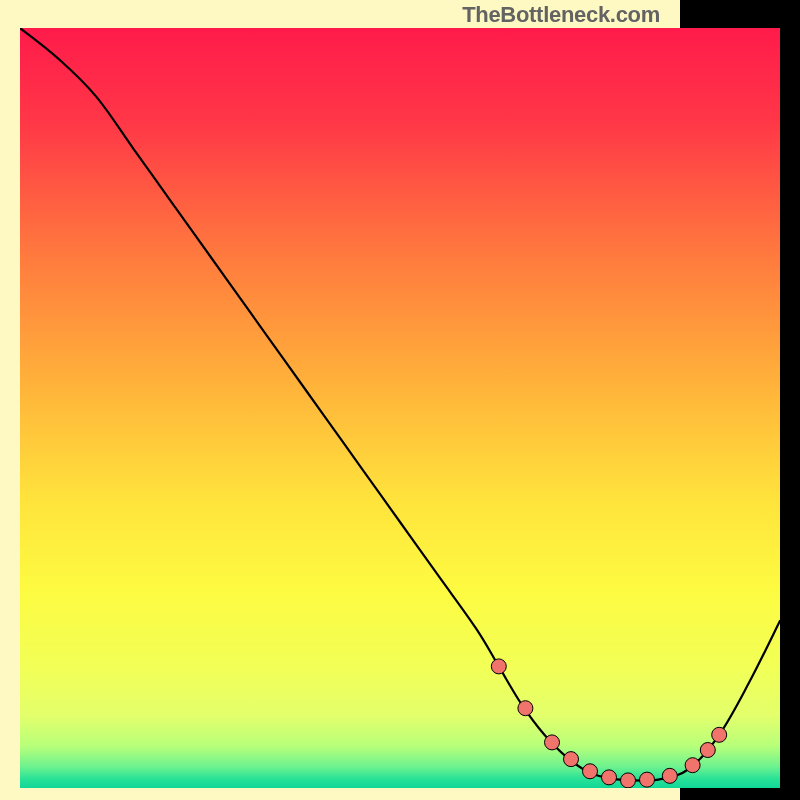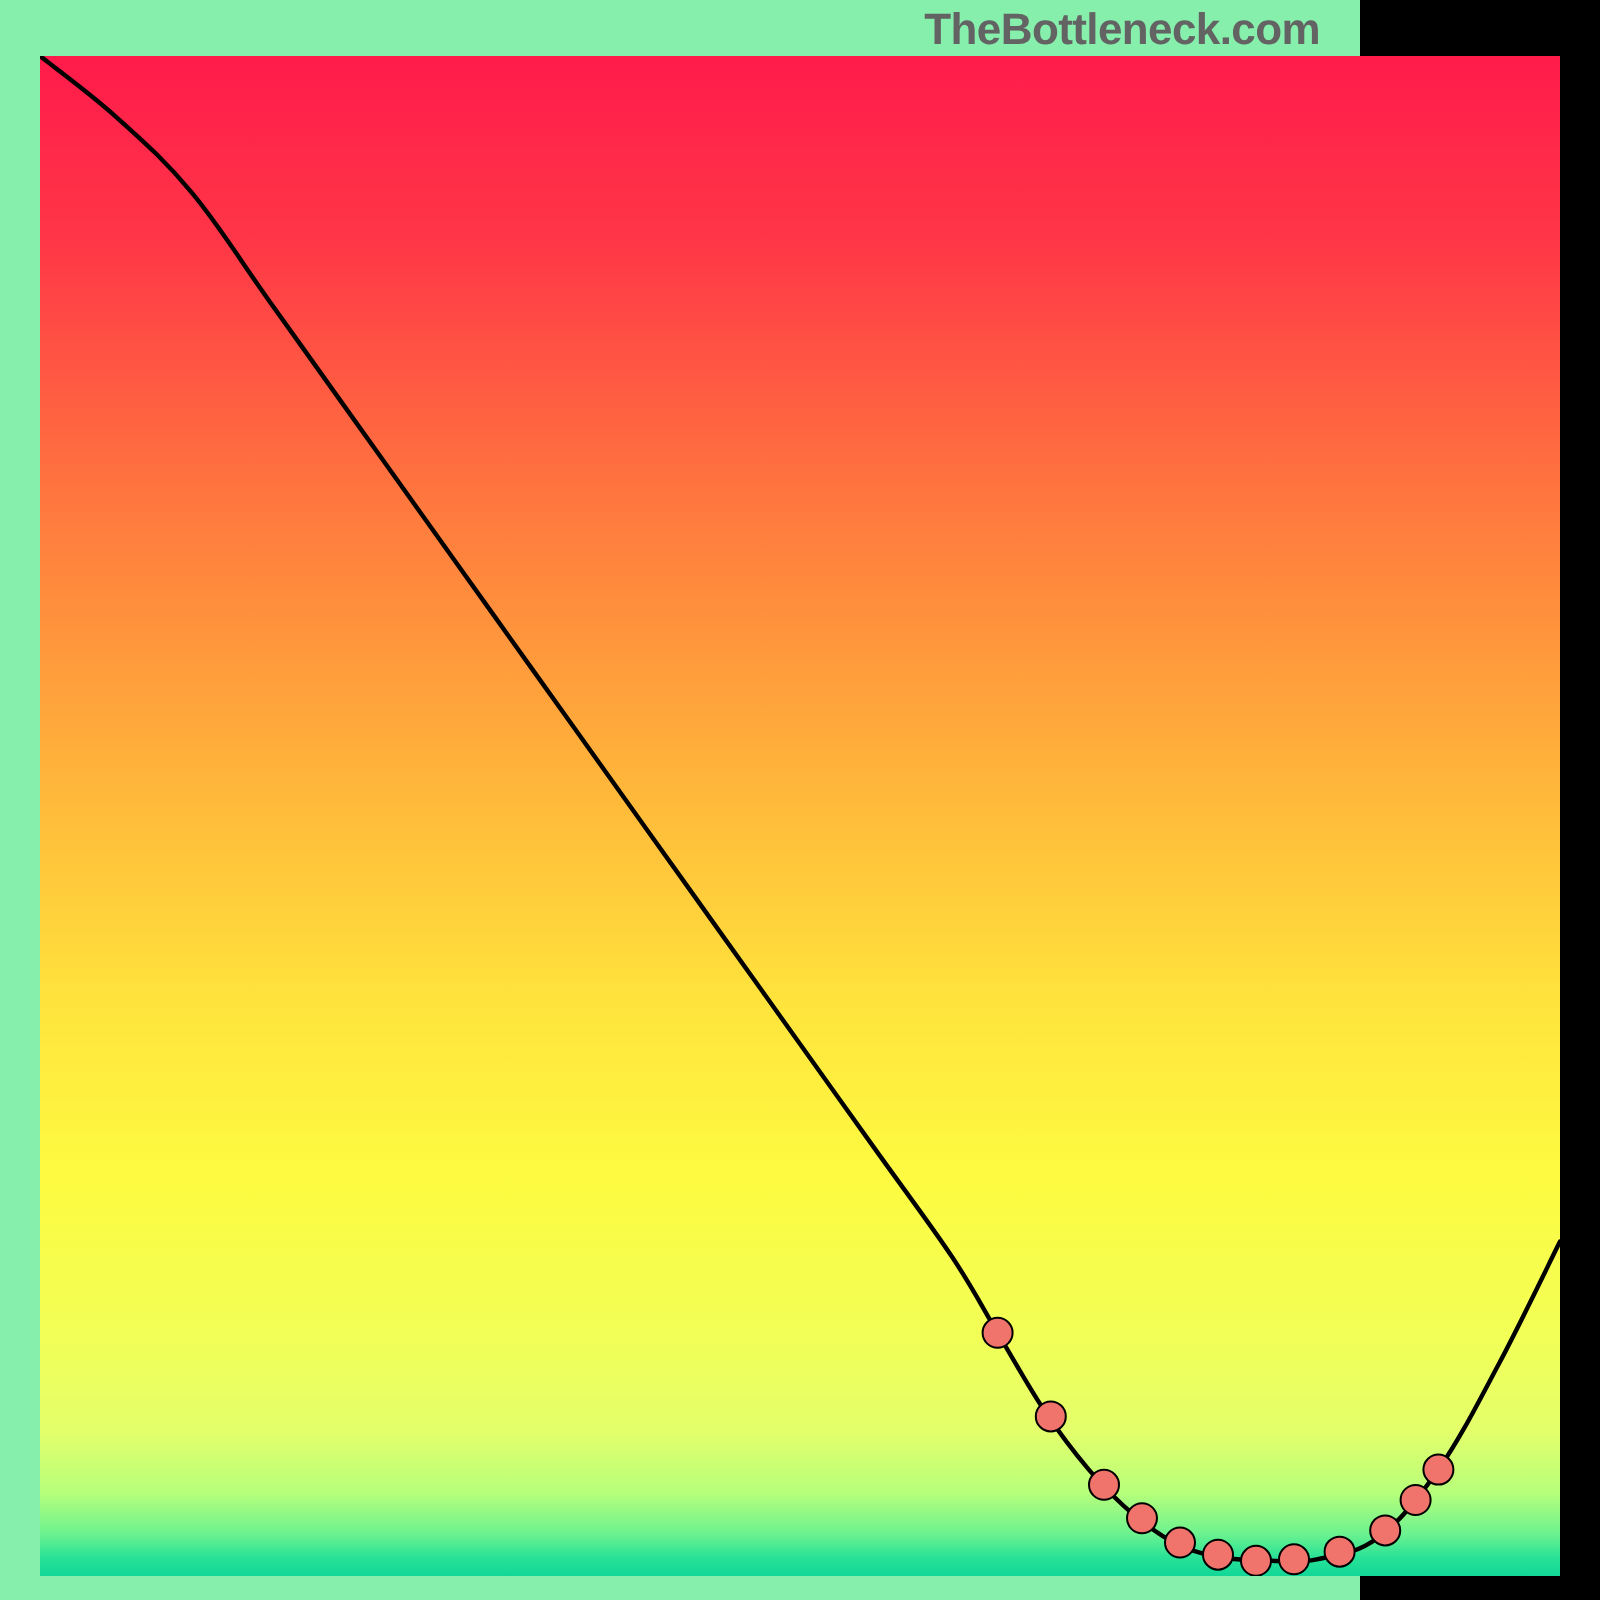--- a/index.html
+++ b/index.html
@@ -1,21 +1,21 @@
 <!DOCTYPE html>
 <html><head>
 <meta charset="utf-8">
 <style>
   * { margin: 0; padding: 0; box-sizing: border-box; }
   html, body { width: 800px; height: 800px; overflow: hidden; background: #000; }
   .stage {
     position: relative;
     width: 680px;
     height: 800px;
-    background: #86efac;
+    background: #fef9c3;
   }
   .attribution {
     position: absolute;
     top: 2px;
     right: 20px;
     font-family: Arial, Helvetica, sans-serif;
     font-size: 22px;
     font-weight: 600;
     color: #636363;
     letter-spacing: -0.3px;

